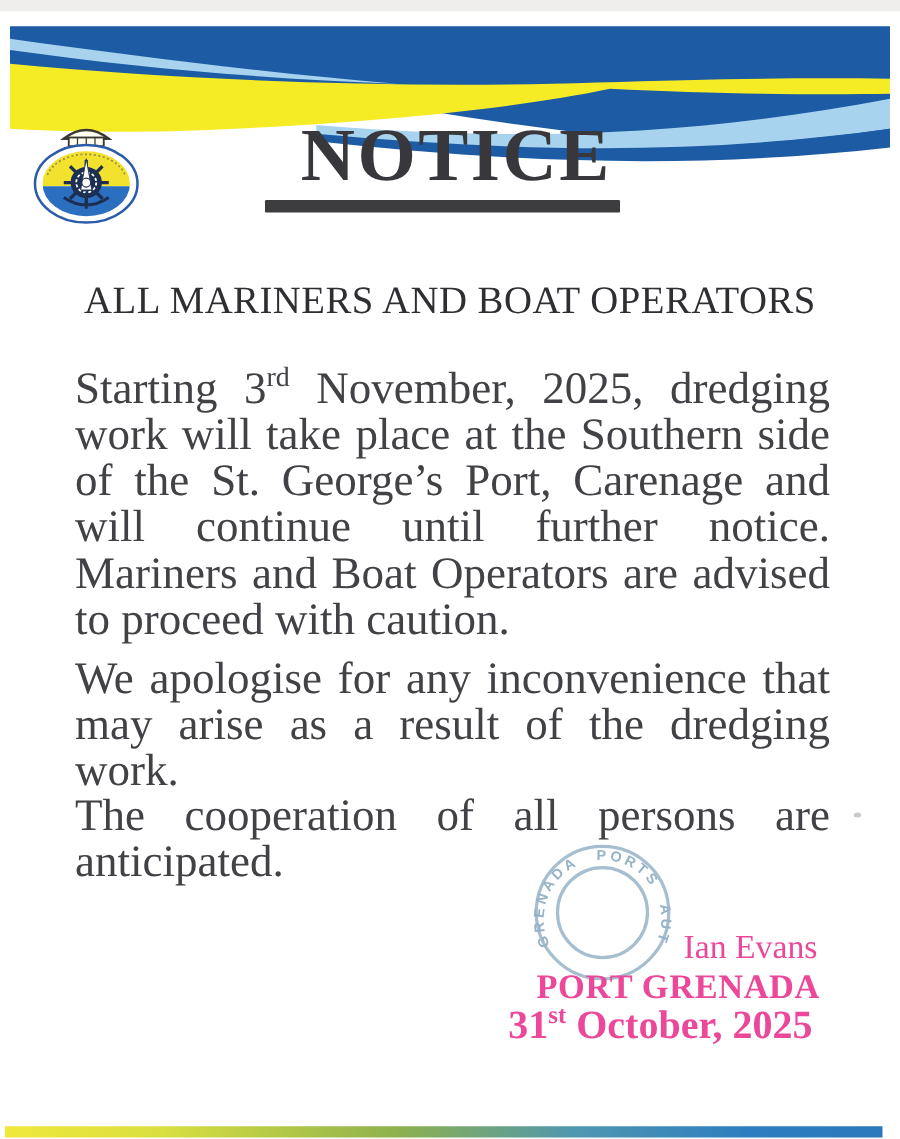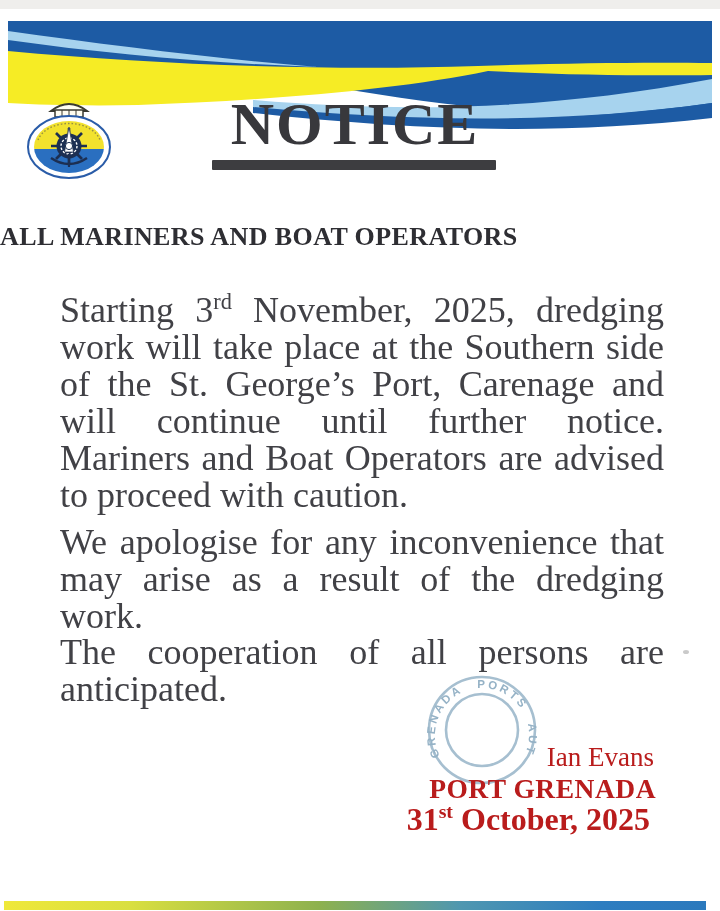--- a/index.html
+++ b/index.html
@@ -5,31 +5,31 @@
   html,body{margin:0;padding:0;background:#ffffff;}
   .page{
     position:relative;width:720px;height:911px;margin:0 auto;
     background:#ffffff;overflow:hidden;
     font-family:"Liberation Serif","DejaVu Serif",serif;
   }
   .top-scan-strip{position:absolute;top:0;left:0;width:720px;height:9px;background:#efeeec;}
   .banner{position:absolute;top:18px;left:8px;width:704px;height:135px;}
   .logo{position:absolute;top:96px;left:24px;width:90px;height:92px;}
   .notice-title{
-    position:absolute;top:94px;left:2px;width:706px;text-align:center;
+    position:absolute;top:94px;left:12px;width:706px;text-align:center;
     font-size:60px;font-weight:bold;letter-spacing:2px;color:#38383c;
     line-height:1;margin:0;
   }
   .notice-underline{
     position:absolute;top:160px;left:212px;width:284px;height:10px;
     background:#3d3d40;border-radius:1px;
   }
   .heading{
-    position:absolute;top:222px;left:0;width:720px;text-align:left;
-    font-size:26px;font-weight:bold;color:#2e2e33;letter-spacing:0.4px;margin:0;
+    position:absolute;top:222px;left:0;width:720px;text-align:center;
+    font-size:31px;font-weight:normal;color:#2e2e33;letter-spacing:0.4px;margin:0;
   }
   .body-par{
     position:absolute;left:60px;width:604px;margin:0;
     font-size:36px;line-height:37px;color:#414146;
     text-align:justify;
   }
   .p1{top:292px;}
   .p2{top:524px;}
   .p3{top:634px;}
   sup{font-size:0.62em;vertical-align:super;line-height:0;}
@@ -37,21 +37,21 @@
     position:absolute;top:650px;left:683px;width:6px;height:4px;
     background:#bdbdbd;border-radius:50%;opacity:.8;
   }
   .stamp{position:absolute;top:672px;left:424px;width:116px;height:116px;}
   .stamp text{
     font-family:"Liberation Sans","DejaVu Sans",sans-serif;
     font-size:11.5px;font-weight:bold;letter-spacing:2.6px;word-spacing:9px;
     fill:#95b2c6;
   }
   .signature{
-    position:absolute;top:742px;right:64px;text-align:right;color:#b91c1c;
+    position:absolute;top:742px;right:64px;text-align:right;color:#ec4899;
   }
   .sig-name{font-size:27px;line-height:31px;font-weight:normal;padding-right:2px;}
   .sig-title{font-size:27.5px;line-height:31px;font-weight:bold;letter-spacing:0.5px;}
   .sig-date{font-size:32px;line-height:31px;font-weight:bold;padding-right:6px;}
   .footer-bar{
     position:absolute;top:901px;left:4px;width:702px;height:9px;
     background:linear-gradient(to right,#efe83a 0%,#d9df40 18%,#8db14e 45%,#4f97b0 65%,#2d7dc0 85%,#2b79bd 100%);
   }
 </style>
 </head>

